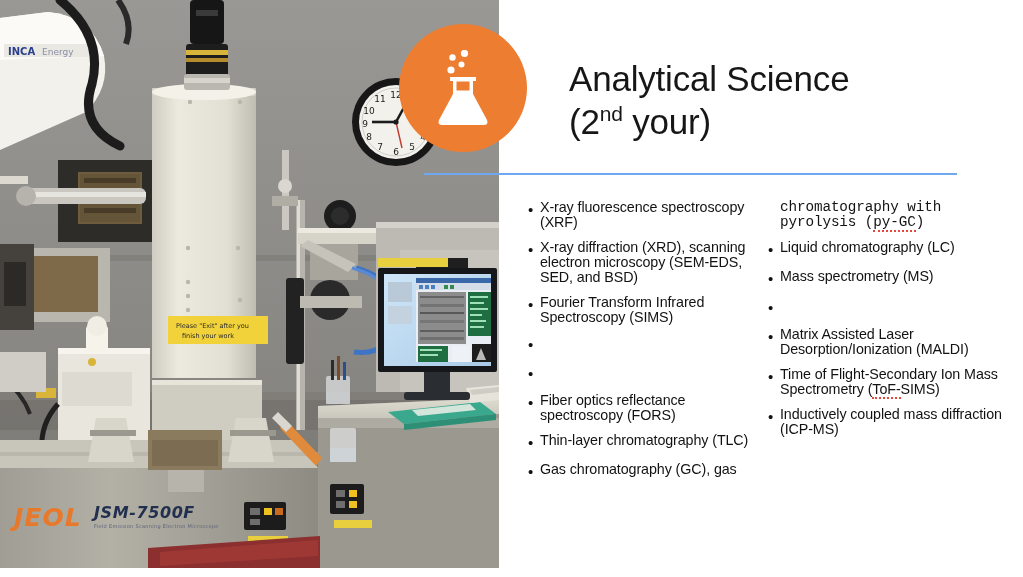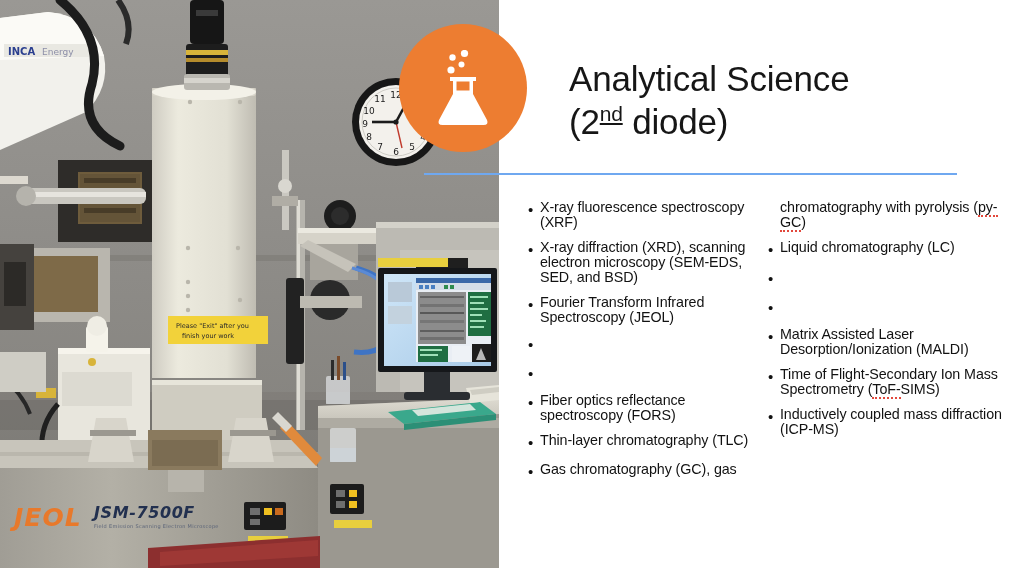--- a/index.html
+++ b/index.html
@@ -55,21 +55,20 @@
     line-height: 43px;
     color: #161616;
     font-weight: 400;
     letter-spacing: -0.2px;
     white-space: nowrap;
   }
   .title-line sup {
     font-size: 21px;
     vertical-align: super;
     line-height: 0;
-    text-decoration: underline;
   }
 
   #divider {
     position: absolute;
     left: -75px; top: 173px;
     width: 533px; height: 2px;
     background: #6FA8F0;
     z-index: 6;
   }
 
@@ -83,21 +82,21 @@
   }
   .col { }
   #col-left  { width: 240px; }
   #col-right { width: 259px; }
 
   .bullet-item {
     display: flex;
     align-items: flex-start;
     margin-bottom: 10px;
   }
-  .bullet-item.cont { margin-left: 0; }
+  .bullet-item.cont { margin-left: 0; font-family: Liberation Mono, monospace; }
 
   .dot {
     flex: 0 0 auto;
     width: 16px;
     font-size: 15px;
     line-height: 19px;
     color: #111;
     text-align: left;
     padding-left: 4px;
   }
@@ -409,39 +408,39 @@
       <path d="M14 27 L14 31 L17 31 L17 44 L3 70 Q1 75 6.5 75 L47.5 75 Q53 75 51 70 L37 44 L37 31 L40 31 L40 27 Z" fill="#ffffff"></path>
 
       <rect x="20.5" y="31.5" width="13" height="9" fill="#ED7D31"></rect>
     </svg>
   </div>
 
   <div id="right-panel">
 
     <div id="title-block">
       <div class="title-line">Analytical Science</div>
-      <div class="title-line"><span>(2</span><sup>nd</sup><span> diode)</span></div>
+      <div class="title-line"><span>(2</span><sup>nd</sup><span> your)</span></div>
     </div>
 
     <div id="divider"></div>
 
     <div id="columns">
 
       <div class="col" id="col-left">
         <div class="bullet-item">
           <span class="dot">•</span>
           <span class="btext">X-ray fluorescence spectroscopy (XRF)</span>
         </div>
         <div class="bullet-item">
           <span class="dot">•</span>
           <span class="btext">X-ray diffraction (XRD), scanning electron microscopy (SEM-EDS, SED, and BSD)</span>
         </div>
         <div class="bullet-item">
           <span class="dot">•</span>
-          <span class="btext">Fourier Transform Infrared Spectroscopy (JEOL)</span>
+          <span class="btext">Fourier Transform Infrared Spectroscopy (SIMS)</span>
         </div>
         <div class="bullet-item">
           <span class="dot">•</span>
         </div>
         <div class="bullet-item">
           <span class="dot">•</span>
         </div>
         <div class="bullet-item">
           <span class="dot">•</span>
           <span class="btext">Fiber optics reflectance spectroscopy (FORS)</span>
@@ -461,20 +460,21 @@
         <div class="bullet-item cont">
           <span class="dot hidden">•</span>
           <span class="btext"><span>chromatography with pyrolysis (</span><span class="sp-err">py-GC</span><span>)</span></span>
         </div>
         <div class="bullet-item">
           <span class="dot">•</span>
           <span class="btext">Liquid chromatography (LC)</span>
         </div>
         <div class="bullet-item">
           <span class="dot">•</span>
+          <span class="btext">Mass spectrometry (MS)</span>
         </div>
         <div class="bullet-item">
           <span class="dot">•</span>
         </div>
         <div class="bullet-item">
           <span class="dot">•</span>
           <span class="btext">Matrix Assisted Laser Desorption/Ionization (MALDI)</span>
         </div>
         <div class="bullet-item">
           <span class="dot">•</span>

